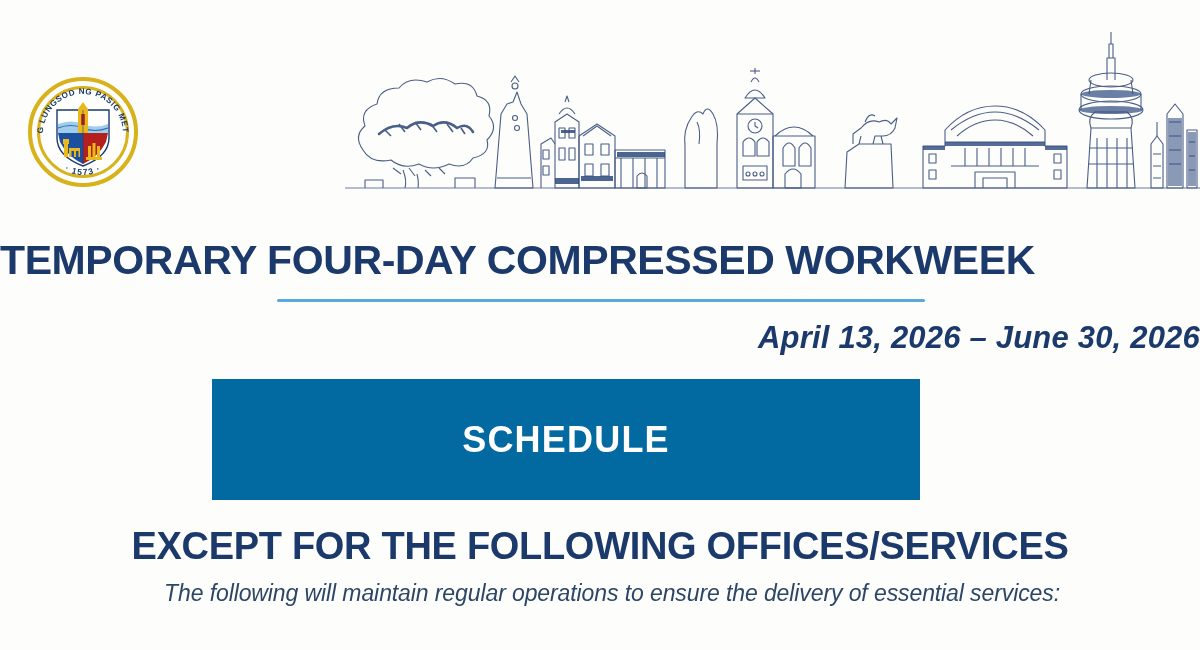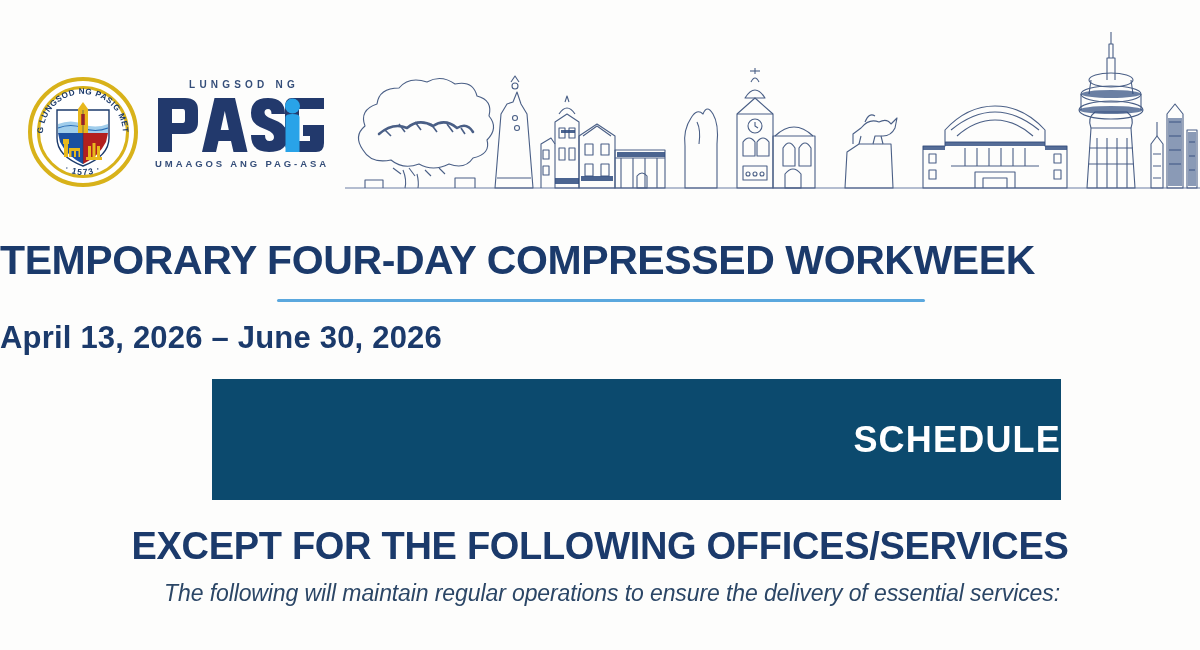--- a/index.html
+++ b/index.html
@@ -96,39 +96,40 @@
     height: 3px;
     background: #5ba8de;
     border-radius: 2px;
   }
 
   .daterange {
     position: absolute;
     top: 319px;
     left: 0;
     width: 1200px;
-    text-align: left;
+    text-align: right;
     font-size: 31px;
     font-weight: 700;
     color: #1b3a6b;
     letter-spacing: 0.2px;
     line-height: 1.2;
+    font-style: italic;
   }
 
   
   .banner {
     position: absolute;
     left: 212px;
     top: 379px;
-    width: 849px;
+    width: 708px;
     height: 121px;
-    background: #0c4a6e;
+    background: #0369a1;
     display: flex;
     flex-direction: column;
-    align-items: flex-end;
+    align-items: center;
     justify-content: center;
   }
   .banner-title {
     color: #ffffff;
     font-size: 36px;
     font-weight: 700;
     letter-spacing: 1.2px;
     line-height: 1.05;
   }
   .banner-sub {
@@ -233,43 +234,20 @@
       <g fill="#e8b81d">
         <rect x="61" y="70" width="3" height="11"></rect>
         <rect x="65.5" y="67" width="3" height="14"></rect>
         <rect x="70" y="70" width="3" height="11"></rect>
         <rect x="59" y="81" width="16" height="3"></rect>
       </g>
       <path d="M 56 34 L 56 88" stroke="#1b3a6b" stroke-width="1" opacity="0.55"></path>
     </svg>
   </div>
 
-  <div class="logo-block">
-    <div class="logo-top">LUNGSOD NG</div>
-    <div class="logo-word">
-      <svg width="180" height="66" viewBox="0 0 180 66" aria-hidden="true">
-        <g fill="#22396c">
-
-          <path d="M 6 6 L 6 60 L 20 60 L 20 42 L 33 42 Q 46 42 46 30 L 46 18 Q 46 6 33 6 Z M 20 17 L 31 17 Q 33 17 33 20 L 33 28 Q 33 31 31 31 L 20 31 Z"></path>
-
-          <path d="M 50 60 L 64 60 L 66.5 49 L 79 49 L 81.5 60 L 95.5 60 L 83 6 L 62.5 6 Z M 68.7 38 L 72.8 19 L 76.8 38 Z"></path>
-
-          <path d="M 99 43 L 113 43 Q 113 49 117.5 49 Q 122 49 122 45 Q 122 41 115 38 L 108 35 Q 99 31 99 21 Q 99 6 116 6 Q 133 6 133 22 L 119.5 22 Q 119.5 17 116 17 Q 112.5 17 112.5 20.5 Q 112.5 24 119 26.5 L 126 29.5 Q 135.5 34 135.5 45 Q 135.5 60 117 60 Q 99 60 99 43 Z"></path>
-
-          <path d="M 151 33 L 151 44 L 158 44 L 158 49 L 147 49 L 147 17 L 172 17 L 172 6 L 140 6 Q 133 6 133 15 L 133 51 Q 133 60 141 60 L 164 60 Q 172 60 172 51 L 172 33 Z"></path>
-        </g>
-
-        <g fill="#29a3e8">
-          <circle cx="140.5" cy="14" r="7.5"></circle>
-          <path d="M 133.5 25 Q 133.5 22 140.5 22 Q 147.5 22 147.5 25 L 147.5 60 L 133.5 60 Z"></path>
-        </g>
-      </svg>
-    </div>
-    <div class="logo-bottom">UMAAGOS ANG PAG-ASA</div>
-  </div>
 
   <div class="skyline">
     <svg width="860" height="180" viewBox="0 0 860 180" aria-hidden="true">
       <g fill="none" stroke="#4a5f86" stroke-width="1.1" stroke-linejoin="round">
 
         <line x1="0" y1="170" x2="860" y2="170" stroke="#6d7fa3" stroke-width="1.2"></line>
 
         <path d="M 18 132 Q 8 118 20 108 Q 14 92 32 86 Q 34 70 54 70 Q 64 58 82 64 Q 96 56 110 66 Q 128 62 132 78 Q 148 82 144 98 Q 154 110 142 122 Q 146 136 128 140 Q 120 152 104 146 Q 88 154 74 146 Q 58 152 46 142 Q 26 146 18 132 Z"></path>
         <path d="M 34 116 Q 48 104 62 110 Q 74 100 88 108 Q 100 100 112 110 Q 122 104 128 114" stroke-width="2.6" stroke-linecap="round"></path>
         <path d="M 40 112 L 46 118 M 54 106 L 60 114 M 70 104 L 76 112 M 86 106 L 92 114 M 102 106 L 108 114 M 116 110 L 120 116" stroke-width="1.6"></path>

